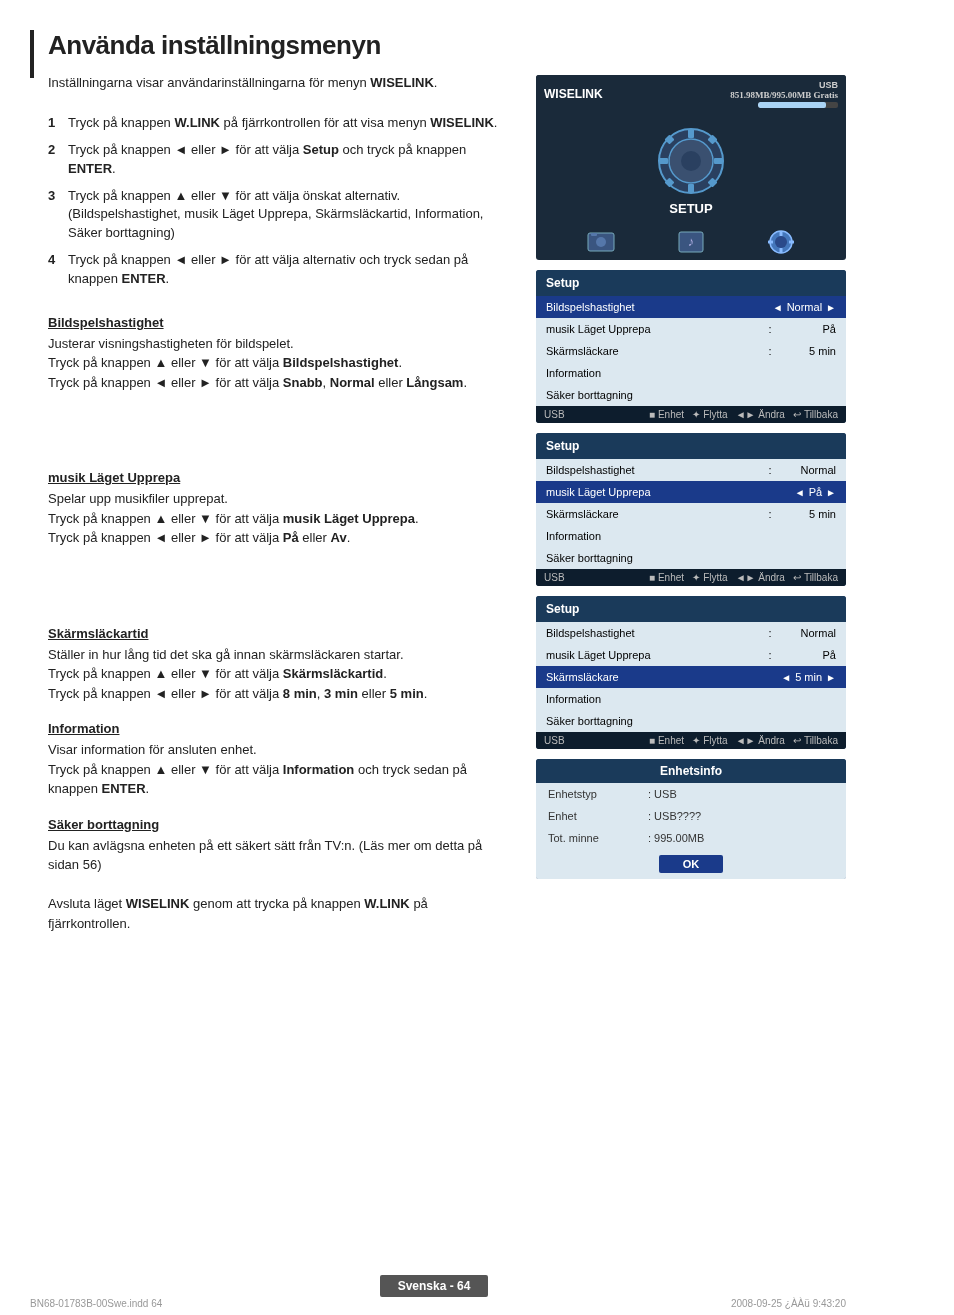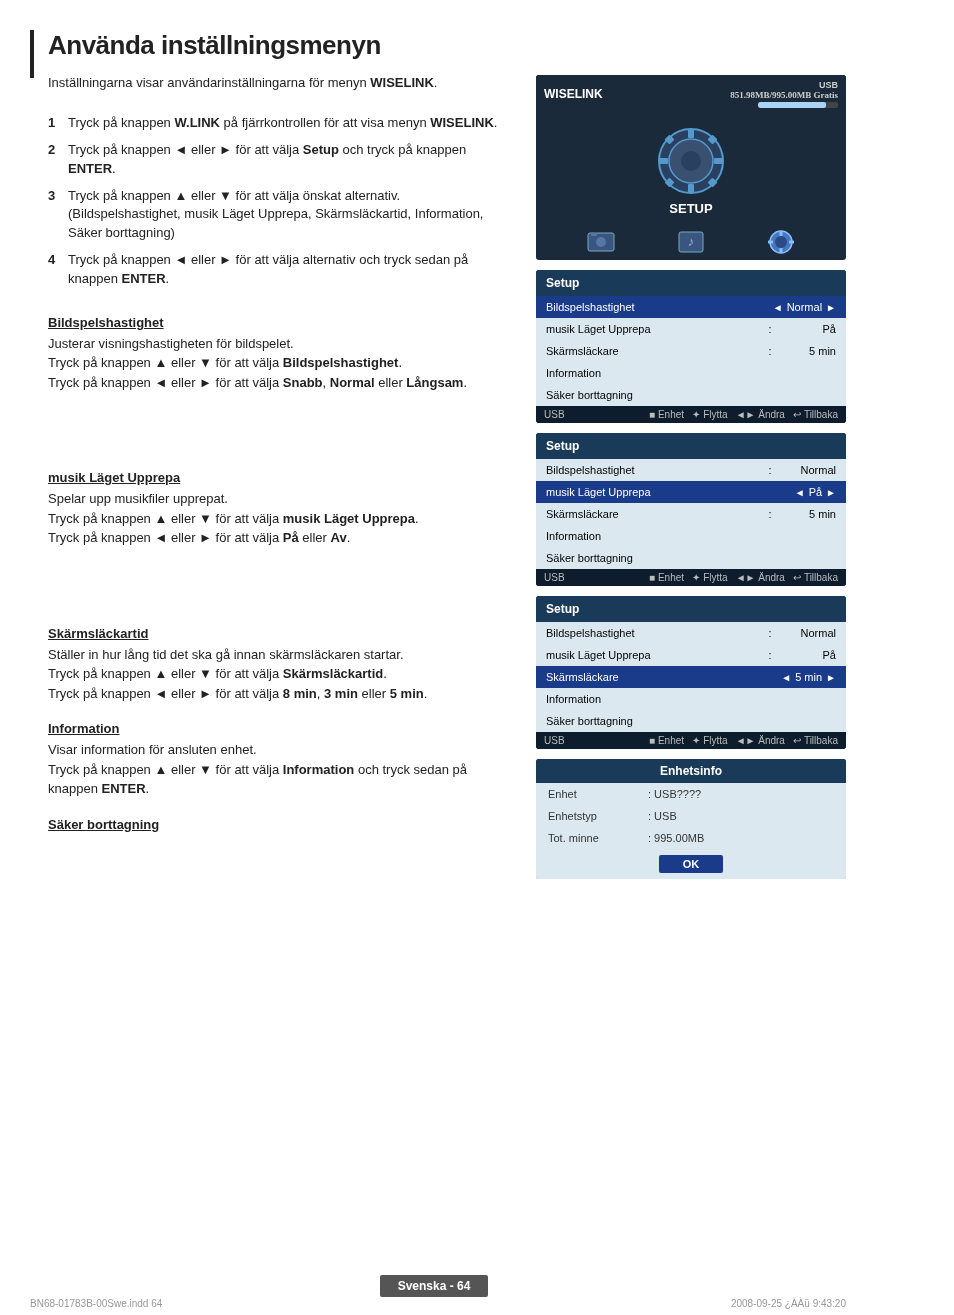--- a/index.html
+++ b/index.html
@@ -452,20 +452,24 @@
         Tryck på knappen ◄ eller ► för att välja <b>8 min</b>, <b>3 min</b> eller <b>5 min</b>.
       </div>
 
       <p class="section-heading">Information</p>
       <div class="section-body">
         Visar information för ansluten enhet.<br>
         Tryck på knappen ▲ eller ▼ för att välja <b>Information</b> och tryck sedan på knappen <b>ENTER</b>.
       </div>
 
       <p class="section-heading">Säker borttagning</p>
+      <div class="section-body">
+        Du kan avlägsna enheten på ett säkert sätt från TV:n. (Läs mer om detta på sidan 56)<br><br>
+        Avsluta läget <b>WISELINK</b> genom att trycka på knappen <b>W.LINK</b> på fjärrkontrollen.
+      </div>
 
     </div>
 
     <div class="right-col">
 
       <div class="tv-panel panel-wiselink">
         <div class="panel-header">
           <span class="panel-header-title">WISELINK</span>
           <div class="panel-header-info">
             <span>USB</span>
@@ -652,26 +656,26 @@
             <span>◄► Ändra</span>
             <span>↩ Tillbaka</span>
           </div>
         </div>
       </div>
 
       <div class="panel-info">
         <div class="info-title">Enhetsinfo</div>
         <div class="info-table">
           <div class="info-row">
+            <span class="info-row-label">Enhetstyp</span>
+            <span class="info-row-value">: USB</span>
+          </div>
+          <div class="info-row">
             <span class="info-row-label">Enhet</span>
             <span class="info-row-value">: USB????</span>
-          </div>
-          <div class="info-row">
-            <span class="info-row-label">Enhetstyp</span>
-            <span class="info-row-value">: USB</span>
           </div>
           <div class="info-row">
             <span class="info-row-label">Tot. minne</span>
             <span class="info-row-value">: 995.00MB</span>
           </div>
           <div class="info-ok-row">
             <button class="ok-button">OK</button>
           </div>
         </div>
       </div>

